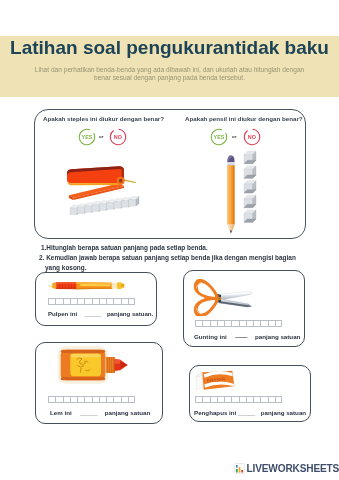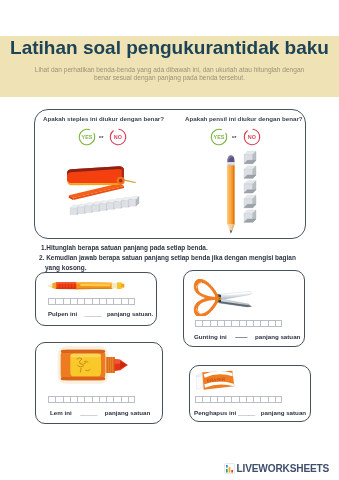--- a/index.html
+++ b/index.html
@@ -406,21 +406,21 @@
       <i style="width: 7.25px; height: 7.25px;"></i>
       <i style="width: 7.25px; height: 7.25px;"></i>
     </div>
   <div class="abs ansrow" style="left:194px;top:409px;font-size:6.2px">
     <span>Penghapus ini</span>
     <span>_____</span>
     <span style="display:inline-block;width:2px"></span>
     <span>panjang satuan</span>
   </div>
 
-  <div class="abs lw" style="left:224px;top:463px">
+  <div class="abs lw" style="left:234px;top:463px">
     <svg width="11" height="11" viewBox="0 0 22 22" style="margin-right:1.5px">
       <rect x="1" y="1" width="20" height="20" rx="2.5" fill="#ffffff" stroke="#cdd3dd" stroke-width="1"></rect>
       <rect x="4" y="12" width="3.4" height="7" fill="#2FA84F"></rect>
       <rect x="9.3" y="8" width="3.4" height="11" fill="#F5A623"></rect>
       <rect x="14.6" y="14" width="3.4" height="5" fill="#E0382B"></rect>
       <rect x="4" y="4" width="3.4" height="5" fill="#3D7FD1"></rect>
     </svg>
     <span class="txt">LIVEWORKSHEETS</span>
   </div>
 

